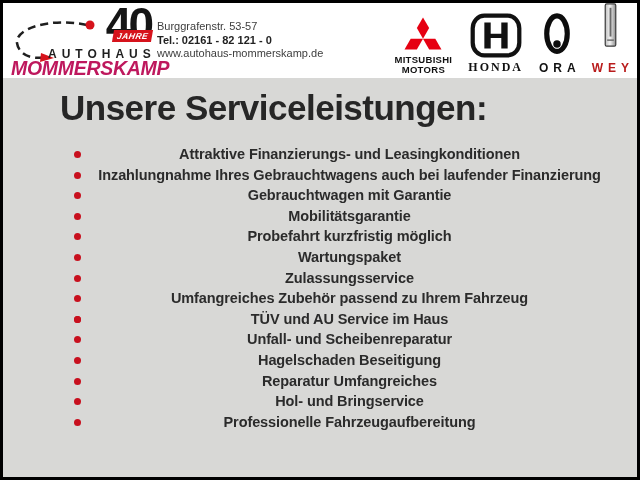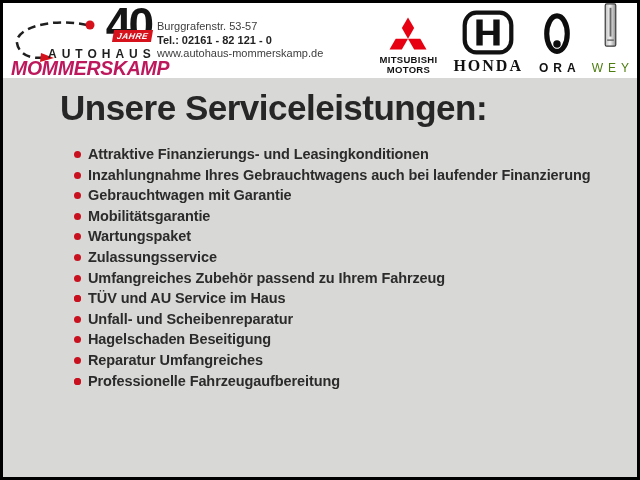--- a/index.html
+++ b/index.html
@@ -28,29 +28,29 @@
   .logo-name{
     position:absolute;left:0;top:52px;font-size:19.5px;font-weight:bold;
     font-style:italic;letter-spacing:-.3px;color:#be185d;white-space:nowrap;
   }
   .address{position:absolute;left:154px;top:17px;font-size:11px;line-height:13.5px;color:#3d3d3d;}
   .address .bold{font-weight:bold;color:#222;}
   .brands{position:absolute;right:8px;top:2px;height:70px;display:flex;align-items:flex-end;gap:16px;}
   .brand{display:flex;flex-direction:column;align-items:center;}
   .brand-label{font-weight:bold;color:#111;white-space:nowrap;}
   .mitsubishi-label{font-size:9.5px;line-height:10px;letter-spacing:.3px;text-align:center;margin-top:3px;}
-  .honda-label{font-family:"Liberation Serif",serif;font-size:16px;letter-spacing:2px;margin-top:2px;}
+  .honda-label{font-family:"Liberation Serif",serif;font-size:12px;letter-spacing:2px;margin-top:2px;}
   .ora-label{font-size:12px;letter-spacing:5px;margin-top:3px;margin-right:-5px;}
-  .wey-label{font-size:12px;letter-spacing:5px;font-weight:normal;color:#4d7c0f;margin-top:12px;margin-right:-5px;}
+  .wey-label{font-size:12px;letter-spacing:5px;font-weight:bold;color:#b91c1c;margin-top:12px;margin-right:-5px;}
   
   .content{padding:10px 10px 0 55px;}
   .page-title{
     margin:0 0 10px 2px;font-size:35px;font-weight:bold;color:#262626;letter-spacing:-.5px;
   }
-  .service-list{list-style:none;margin:16px;padding:0;}
+  .service-list{list-style:none;margin:16px;padding:0;text-align:center;}
   .service-list li{
     position:relative;padding-left:14px;line-height:20.6px;font-size:14.5px;
     font-weight:bold;color:#2b2b2b;letter-spacing:-.1px;white-space:nowrap;
   }
   .bullet{
     position:absolute;left:0;top:7px;width:7px;height:7px;border-radius:50%;background:#c8101e;
   }
 </style>
 </head>
 <body>
@@ -126,26 +126,27 @@
     </div>
   </header>
 
   <main class="content">
     <h1 class="page-title">Unsere Serviceleistungen:</h1>
     <ul class="service-list">
       <li><span class="bullet"></span><span>Attraktive Finanzierungs- und Leasingkonditionen</span></li>
       <li><span class="bullet"></span><span>Inzahlungnahme Ihres Gebrauchtwagens auch bei laufender Finanzierung</span></li>
       <li><span class="bullet"></span><span>Gebrauchtwagen mit Garantie</span></li>
       <li><span class="bullet"></span><span>Mobilitätsgarantie</span></li>
+      <li><span class="bullet"></span><span>Probefahrt kurzfristig möglich</span></li>
       <li><span class="bullet"></span><span>Wartungspaket</span></li>
       <li><span class="bullet"></span><span>Zulassungsservice</span></li>
       <li><span class="bullet"></span><span>Umfangreiches Zubehör passend zu Ihrem Fahrzeug</span></li>
       <li><span class="bullet"></span></li>
       <li><span class="bullet"></span><span>TÜV und AU Service im Haus</span></li>
       <li><span class="bullet"></span><span>Unfall- und Scheibenreparatur</span></li>
       <li><span class="bullet"></span><span>Hagelschaden Beseitigung</span></li>
       <li><span class="bullet"></span><span>Reparatur Umfangreiches</span></li>
-      <li><span class="bullet"></span></li>
+      <li><span class="bullet"></span><span>Hol- und Bringservice</span></li>
       <li><span class="bullet"></span><span>Professionelle Fahrzeugaufbereitung</span></li>
     </ul>
   </main>
 
 </div>
 
 </body></html>

